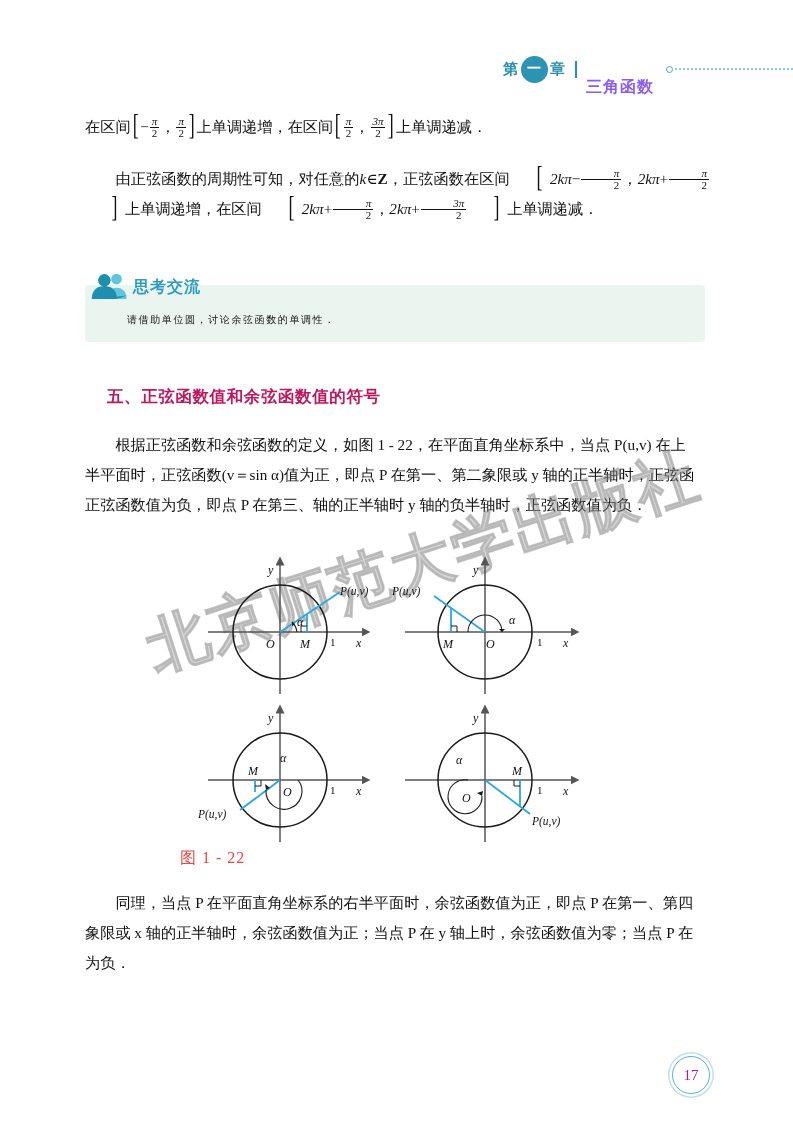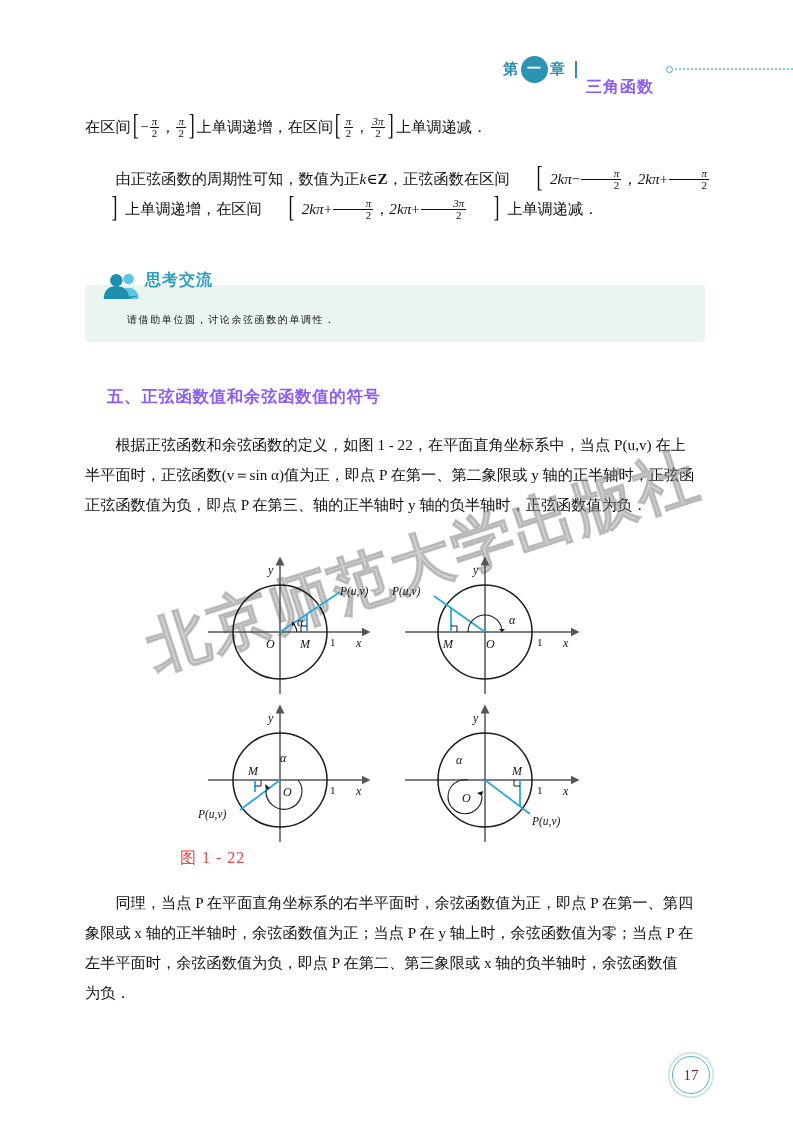--- a/index.html
+++ b/index.html
@@ -161,24 +161,24 @@
     left: 85px;
     top: 285px;
     width: 620px;
     height: 57px;
     background: #e9f5ee;
     border-radius: 4px;
     z-index: 2;
   }
   .think-head {
     position: absolute;
-    left: 102px;
+    left: 90px;
     top: 272px;
     display: flex;
-    align-items: flex-start;
+    align-items: flex-end;
     z-index: 3;
   }
   .think-icon { width: 40px; height: 28px; }
   .think-title {
     font-family: "Liberation Sans", sans-serif;
     font-weight: bold;
     font-size: 16px;
     color: #2e9ec0;
     letter-spacing: 1px;
     margin-left: 3px;
@@ -197,21 +197,21 @@
   }
 
   
   .sec-head {
     position: absolute;
     left: 107px;
     top: 386px;
     font-family: "Liberation Sans", sans-serif;
     font-weight: bold;
     font-size: 16.5px;
-    color: #8b5cf6;
+    color: #be185d;
     letter-spacing: 0.6px;
   }
 
   
   .figure {
     position: absolute;
     left: 180px;
     top: 548px;
     width: 420px;
     z-index: 6;
@@ -235,21 +235,21 @@
     width: 36px;
     height: 36px;
     border-radius: 50%;
     border: 1.6px solid #5fb3cc;
     box-shadow: 0 0 0 2.5px #ffffff, 0 0 0 4px #bfe0ec;
     display: flex;
     align-items: center;
     justify-content: center;
     font-family: "Liberation Serif", serif;
     font-size: 15px;
-    color: #7f1d1d;
+    color: #a21caf;
   }
 </style>
 </head>
 <body>
 
 <div id="page">
 
   <div class="header">
     <div class="header-inner">
       <div class="chap-label">
@@ -280,21 +280,21 @@
         </span><span class="brk">]</span><span>上单调递增，在区间</span><span class="brk">[</span><span class="frac">
           <span class="num mi">π</span>
           <span class="den">2</span>
         </span><span>，</span><span class="frac">
           <span class="num mi">3π</span>
           <span class="den">2</span>
         </span><span class="brk">]</span><span>上单调递减．</span>
     </p>
 
     <p class="para indent" style="margin-top:22px;">
-      <span>由正弦函数的周期性可知，数值为正</span><span class="mi">k</span><span>∈</span><span style="font-weight:bold">Z</span><span>，正弦函数在区间</span><span class="brk">[</span><span class="mi">2kπ</span><span>−</span><span class="frac">
+      <span>由正弦函数的周期性可知，对任意的</span><span class="mi">k</span><span>∈</span><span style="font-weight:bold">Z</span><span>，正弦函数在区间</span><span class="brk">[</span><span class="mi">2kπ</span><span>−</span><span class="frac">
           <span class="num mi">π</span>
           <span class="den">2</span>
         </span><span>，</span><span class="mi">2kπ</span><span>+</span><span class="frac">
           <span class="num mi">π</span>
           <span class="den">2</span>
         </span><span class="brk">]</span><span>上单调递增，在区间</span><span class="brk">[</span><span class="mi">2kπ</span><span>+</span><span class="frac">
           <span class="num mi">π</span>
           <span class="den">2</span>
         </span><span>，</span><span class="mi">2kπ</span><span>+</span><span class="frac">
           <span class="num mi">3π</span>
@@ -412,19 +412,18 @@
         <text x="352" y="277" font-size="11.5" font-style="italic" font-family="Liberation Serif, serif" fill="#111">P(u,v)</text>
       </g>
     </svg>
 
     <div class="fig-caption">图 1 - 22</div>
   </div>
 
   <div style="position:absolute; left:85px; top:888px; width:628px;">
     <p class="para indent">同理，当点 P 在平面直角坐标系的右半平面时，余弦函数值为正，即点 P 在第一、第四</p>
     <p class="para">象限或 x 轴的正半轴时，余弦函数值为正；当点 P 在 y 轴上时，余弦函数值为零；当点 P 在</p>
-    <p class="para">左半平面时，余弦函数值为负，即点 P 在第二、第三象限或 x 轴的负半轴时，余弦函数值</p>
     <p class="para">为负．</p>
   </div>
 
   <div class="pagenum">17</div>
 
 </div>
 
 </body></html>

